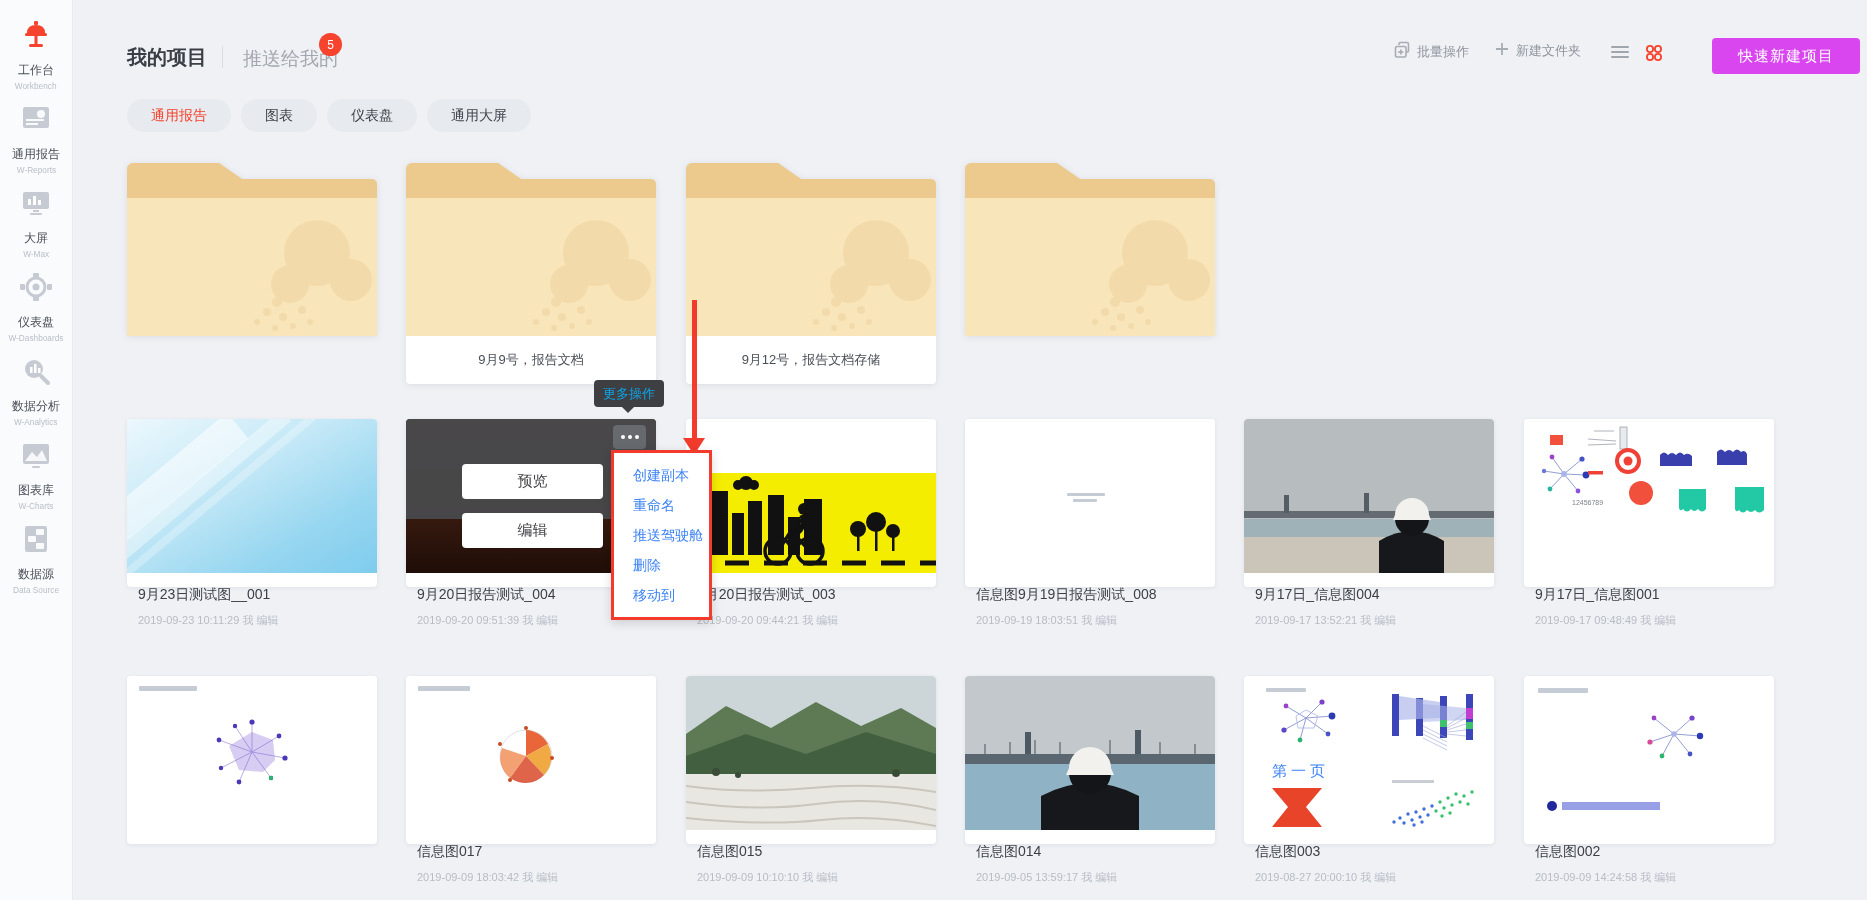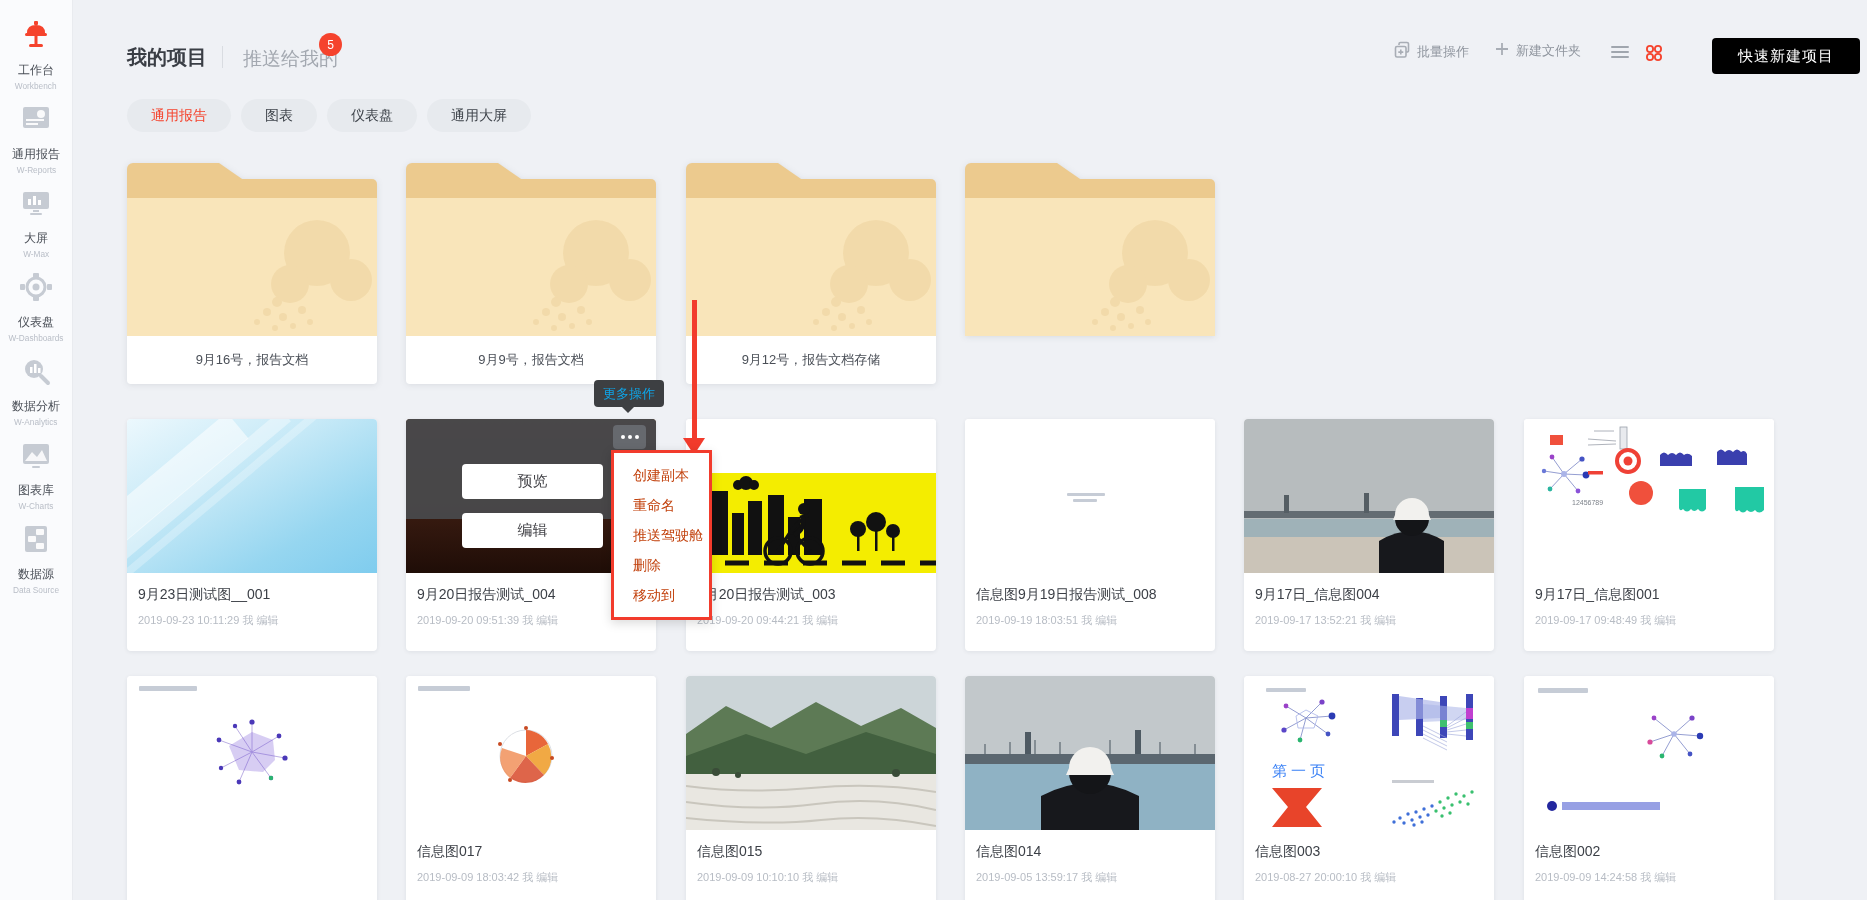--- a/index.html
+++ b/index.html
@@ -12,37 +12,37 @@
   .side-item .ic{height:34px;display:flex;align-items:center;justify-content:center;}
   .side-item .zh{font-size:12px;color:#4a4f57;margin-top:10px;white-space:nowrap;}
   .side-item .en{font-size:9px;color:#b9bec7;margin-top:2px;white-space:nowrap;transform:scale(.92);}
 
   
   .tab-main{position:absolute;left:127px;top:44px;font-size:20px;font-weight:bold;color:#3a3e45;cursor:pointer;}
   .tab-sep{position:absolute;left:222px;top:46px;width:1px;height:22px;background:#d9dce1;}
   .tab-push{position:absolute;left:243px;top:46px;font-size:19px;color:#a3a8b0;cursor:pointer;}
   .badge{position:absolute;left:319px;top:33px;min-width:23px;height:23px;border-radius:12px;background:#f5432d;color:#fff;font-size:12px;display:flex;align-items:center;justify-content:center;}
   .act{position:absolute;top:41px;display:flex;align-items:center;gap:6px;font-size:13px;color:#8f959e;cursor:pointer;white-space:nowrap;}
-  .quick-btn{position:absolute;left:1712px;top:38px;width:148px;height:36px;background:#000000;border:none;border-radius:4px;color:#fff;font-size:15px;cursor:pointer;letter-spacing:1px;}
+  .quick-btn{position:absolute;left:1712px;top:38px;width:148px;height:36px;background:#d946ef;border:none;border-radius:4px;color:#fff;font-size:15px;cursor:pointer;letter-spacing:1px;}
 
   
   .filters{position:absolute;left:127px;top:99px;display:flex;gap:10px;}
   .pill{height:33px;padding:0 24px;border-radius:17px;background:#e7eaee;display:flex;align-items:center;font-size:14px;color:#3f444b;cursor:pointer;white-space:nowrap;}
   .pill.active{color:#f5432d;}
 
   
   .folder{position:absolute;top:163px;width:250px;height:221px;cursor:pointer;filter:drop-shadow(0 1px 3px rgba(30,36,50,.10));}
   .f-top{position:absolute;left:0;top:0;width:250px;height:173px;}
   .f-tab{position:absolute;left:0;top:0;width:118px;height:18px;background:#ecca8e;clip-path:polygon(0 0,78% 0,100% 100%,0 100%);border-top-left-radius:6px;}
   .f-band{position:absolute;left:0;top:16px;width:250px;height:19px;background:#ecca8e;border-top-right-radius:5px;}
   .f-body{position:absolute;left:0;top:35px;width:250px;height:138px;background:#f9e5ba;overflow:hidden;}
   .f-label{position:absolute;left:0;top:173px;width:250px;height:48px;background:#fff;border-radius:0 0 4px 4px;display:flex;align-items:center;justify-content:center;font-size:13px;color:#4a4f57;}
 
   
-  .card{position:absolute;width:250px;height:232px;background:#fff;border-radius:4px;box-shadow:0 1px 4px rgba(30,36,50,.08);cursor:pointer;}
+  .card{position:absolute;width:250px;height:168px;background:#fff;border-radius:4px;box-shadow:0 1px 4px rgba(30,36,50,.08);cursor:pointer;}
   .thumb{position:relative;width:250px;height:154px;border-radius:4px 4px 0 0;overflow:hidden;background:#fff;}
   .info{padding:13px 11px 0;}
   .title{font-size:14px;color:#3b3f46;white-space:nowrap;overflow:hidden;}
   .meta{margin-top:9px;font-size:11px;color:#b7bcc4;white-space:nowrap;}
   .c1{left:127px}.c2{left:406px}.c3{left:686px}.c4{left:965px}.c5{left:1244px}.c6{left:1524px}
   .r2{top:419px}.r3{top:676px}
 
   
   .sky{background:linear-gradient(150deg,#ecf8fd 0%,#c6e9f7 38%,#96d6f0 74%,#7fccee 100%);}
   .ray{position:absolute;background:rgba(255,255,255,.55);transform:rotate(50deg);}
@@ -52,21 +52,21 @@
   .ht-base{position:absolute;inset:0;background:linear-gradient(180deg,#5d3a2c 0%,#3c1d12 55%,#1f0d07 100%);}
   .ht-overlay{position:absolute;left:0;top:0;width:250px;height:100px;background:rgba(72,72,74,.97);}
   .h-btn{position:absolute;left:56px;width:141px;height:35px;background:#fff;border:none;border-radius:4px;font-size:15px;color:#3f3f44;cursor:pointer;display:flex;align-items:center;justify-content:center;}
   .more-btn{position:absolute;left:207px;top:6px;width:33px;height:24px;background:#66696e;border-radius:4px;display:flex;align-items:center;justify-content:center;gap:3px;cursor:pointer;}
   .more-btn i{width:4px;height:4px;border-radius:50%;background:#fff;}
 
   
   .tooltip{position:absolute;left:594px;top:380px;height:27px;padding:0 9px;background:#3d3f42;border-radius:4px;color:#0ea5e9;font-size:13px;display:flex;align-items:center;z-index:30;}
   .tooltip:after{content:"";position:absolute;left:28px;bottom:-6px;border:6px solid transparent;border-top-color:#3d3f42;border-bottom:none;}
   .menu{position:absolute;left:611px;top:450px;width:101px;background:#fff;border:3px solid #f23b2c;box-shadow:0 3px 10px rgba(0,0,0,.15);padding:7px 0;z-index:40;}
-  .menu-item{height:30px;line-height:30px;padding-left:19px;font-size:14px;color:#c2410c;cursor:pointer;white-space:nowrap;}
+  .menu-item{height:30px;line-height:30px;padding-left:19px;font-size:14px;color:#3b82f6;cursor:pointer;white-space:nowrap;}
   .arrow-line{position:absolute;left:692px;top:300px;width:5px;height:140px;background:#f23b2c;z-index:35;}
   .arrow-head{position:absolute;left:683px;top:438px;width:0;height:0;border-left:11px solid transparent;border-right:11px solid transparent;border-top:17px solid #f23b2c;z-index:35;}
 
   .page-one{position:absolute;left:28px;top:86px;font-size:15px;color:#3b82f6;letter-spacing:4px;}
   .fig-num{position:absolute;left:48px;top:80px;font-size:7px;color:#7d828a;}
 </style>
 </head>
 <body>
 
 <div class="app">
@@ -229,21 +229,20 @@
                 <circle cx="140" cy="114" r="4"></circle>
                 <circle cx="130" cy="124" r="3"></circle>
                 <circle cx="156" cy="119" r="4"></circle>
                 <circle cx="148" cy="130" r="3"></circle>
                 <circle cx="166" cy="128" r="3"></circle>
                 <circle cx="175" cy="112" r="4"></circle>
                 <circle cx="183" cy="124" r="3"></circle>
               </g>
             </svg></div>
       </div>
-      <div class="f-label">9月16号，报告文档</div>
     </article>
     <article class="folder c2">
       <div class="f-top">
           <div class="f-tab"></div>
           <div class="f-band"></div>
         <div class="f-body"><svg width="250" height="138" viewBox="0 0 250 138">
               <g fill="#edd29e" opacity=".55">
                 <circle cx="190" cy="55" r="33"></circle>
                 <circle cx="224" cy="82" r="21"></circle>
                 <circle cx="163" cy="86" r="19"></circle>

